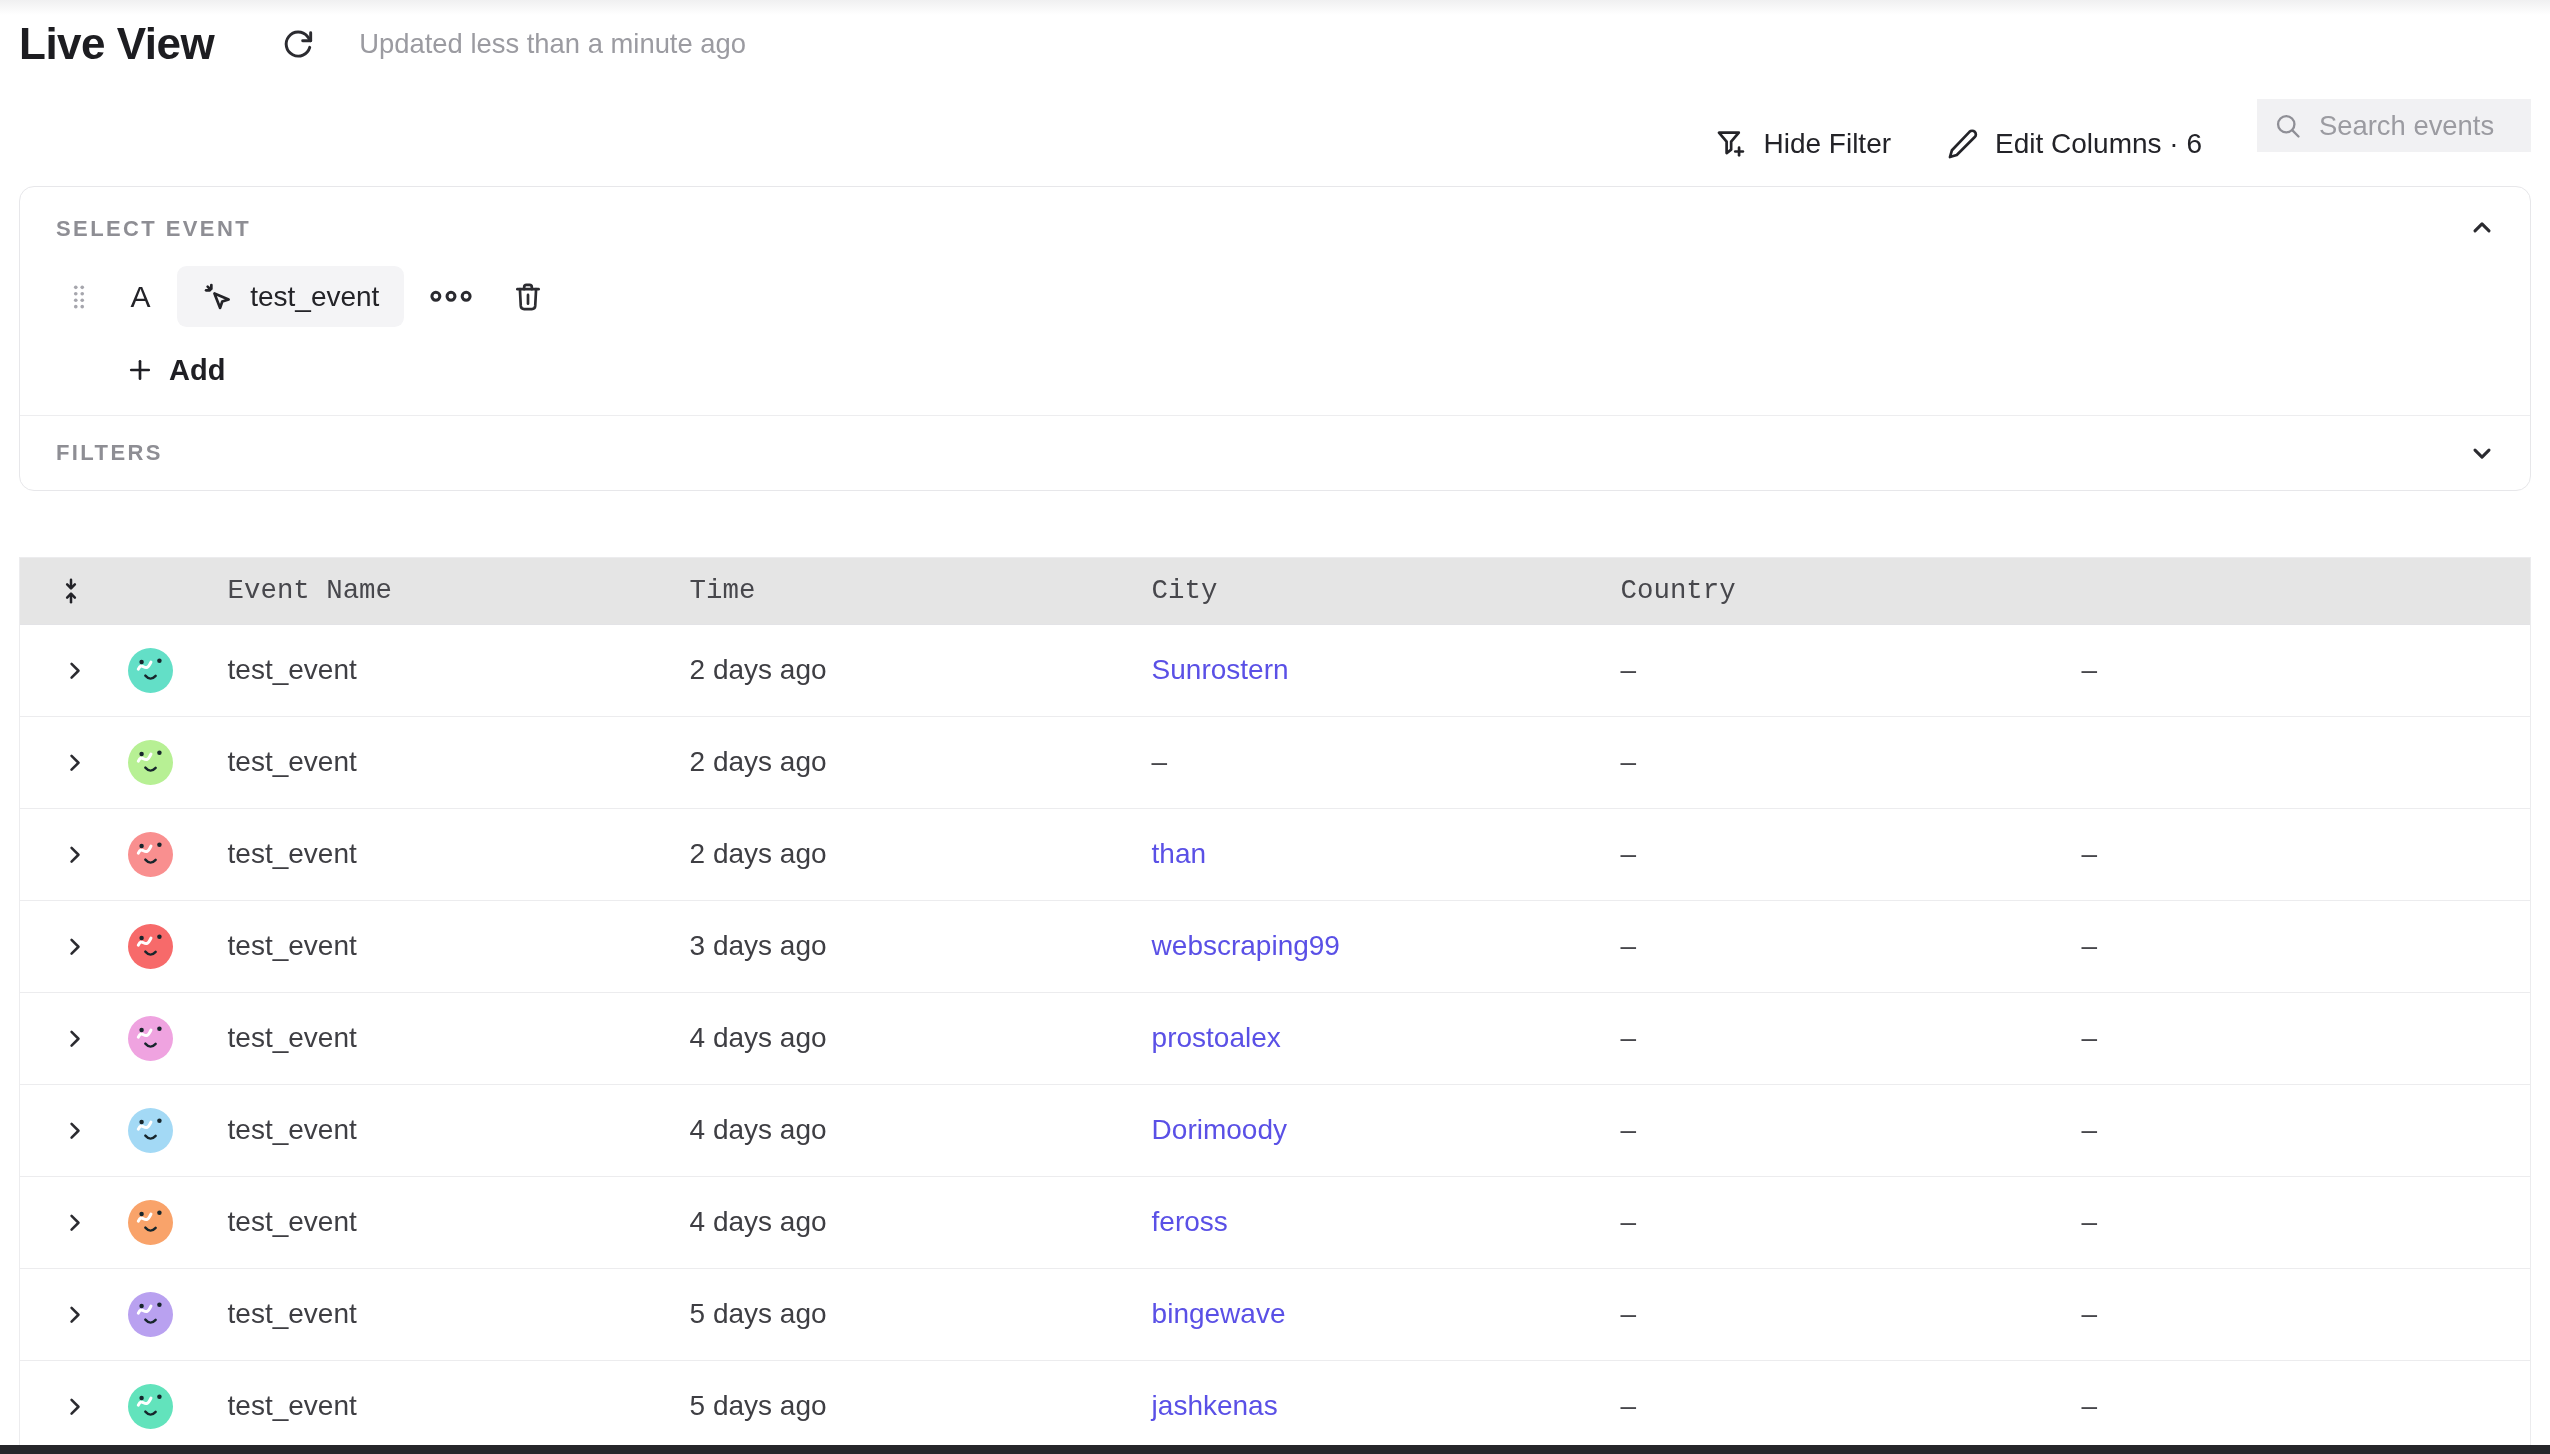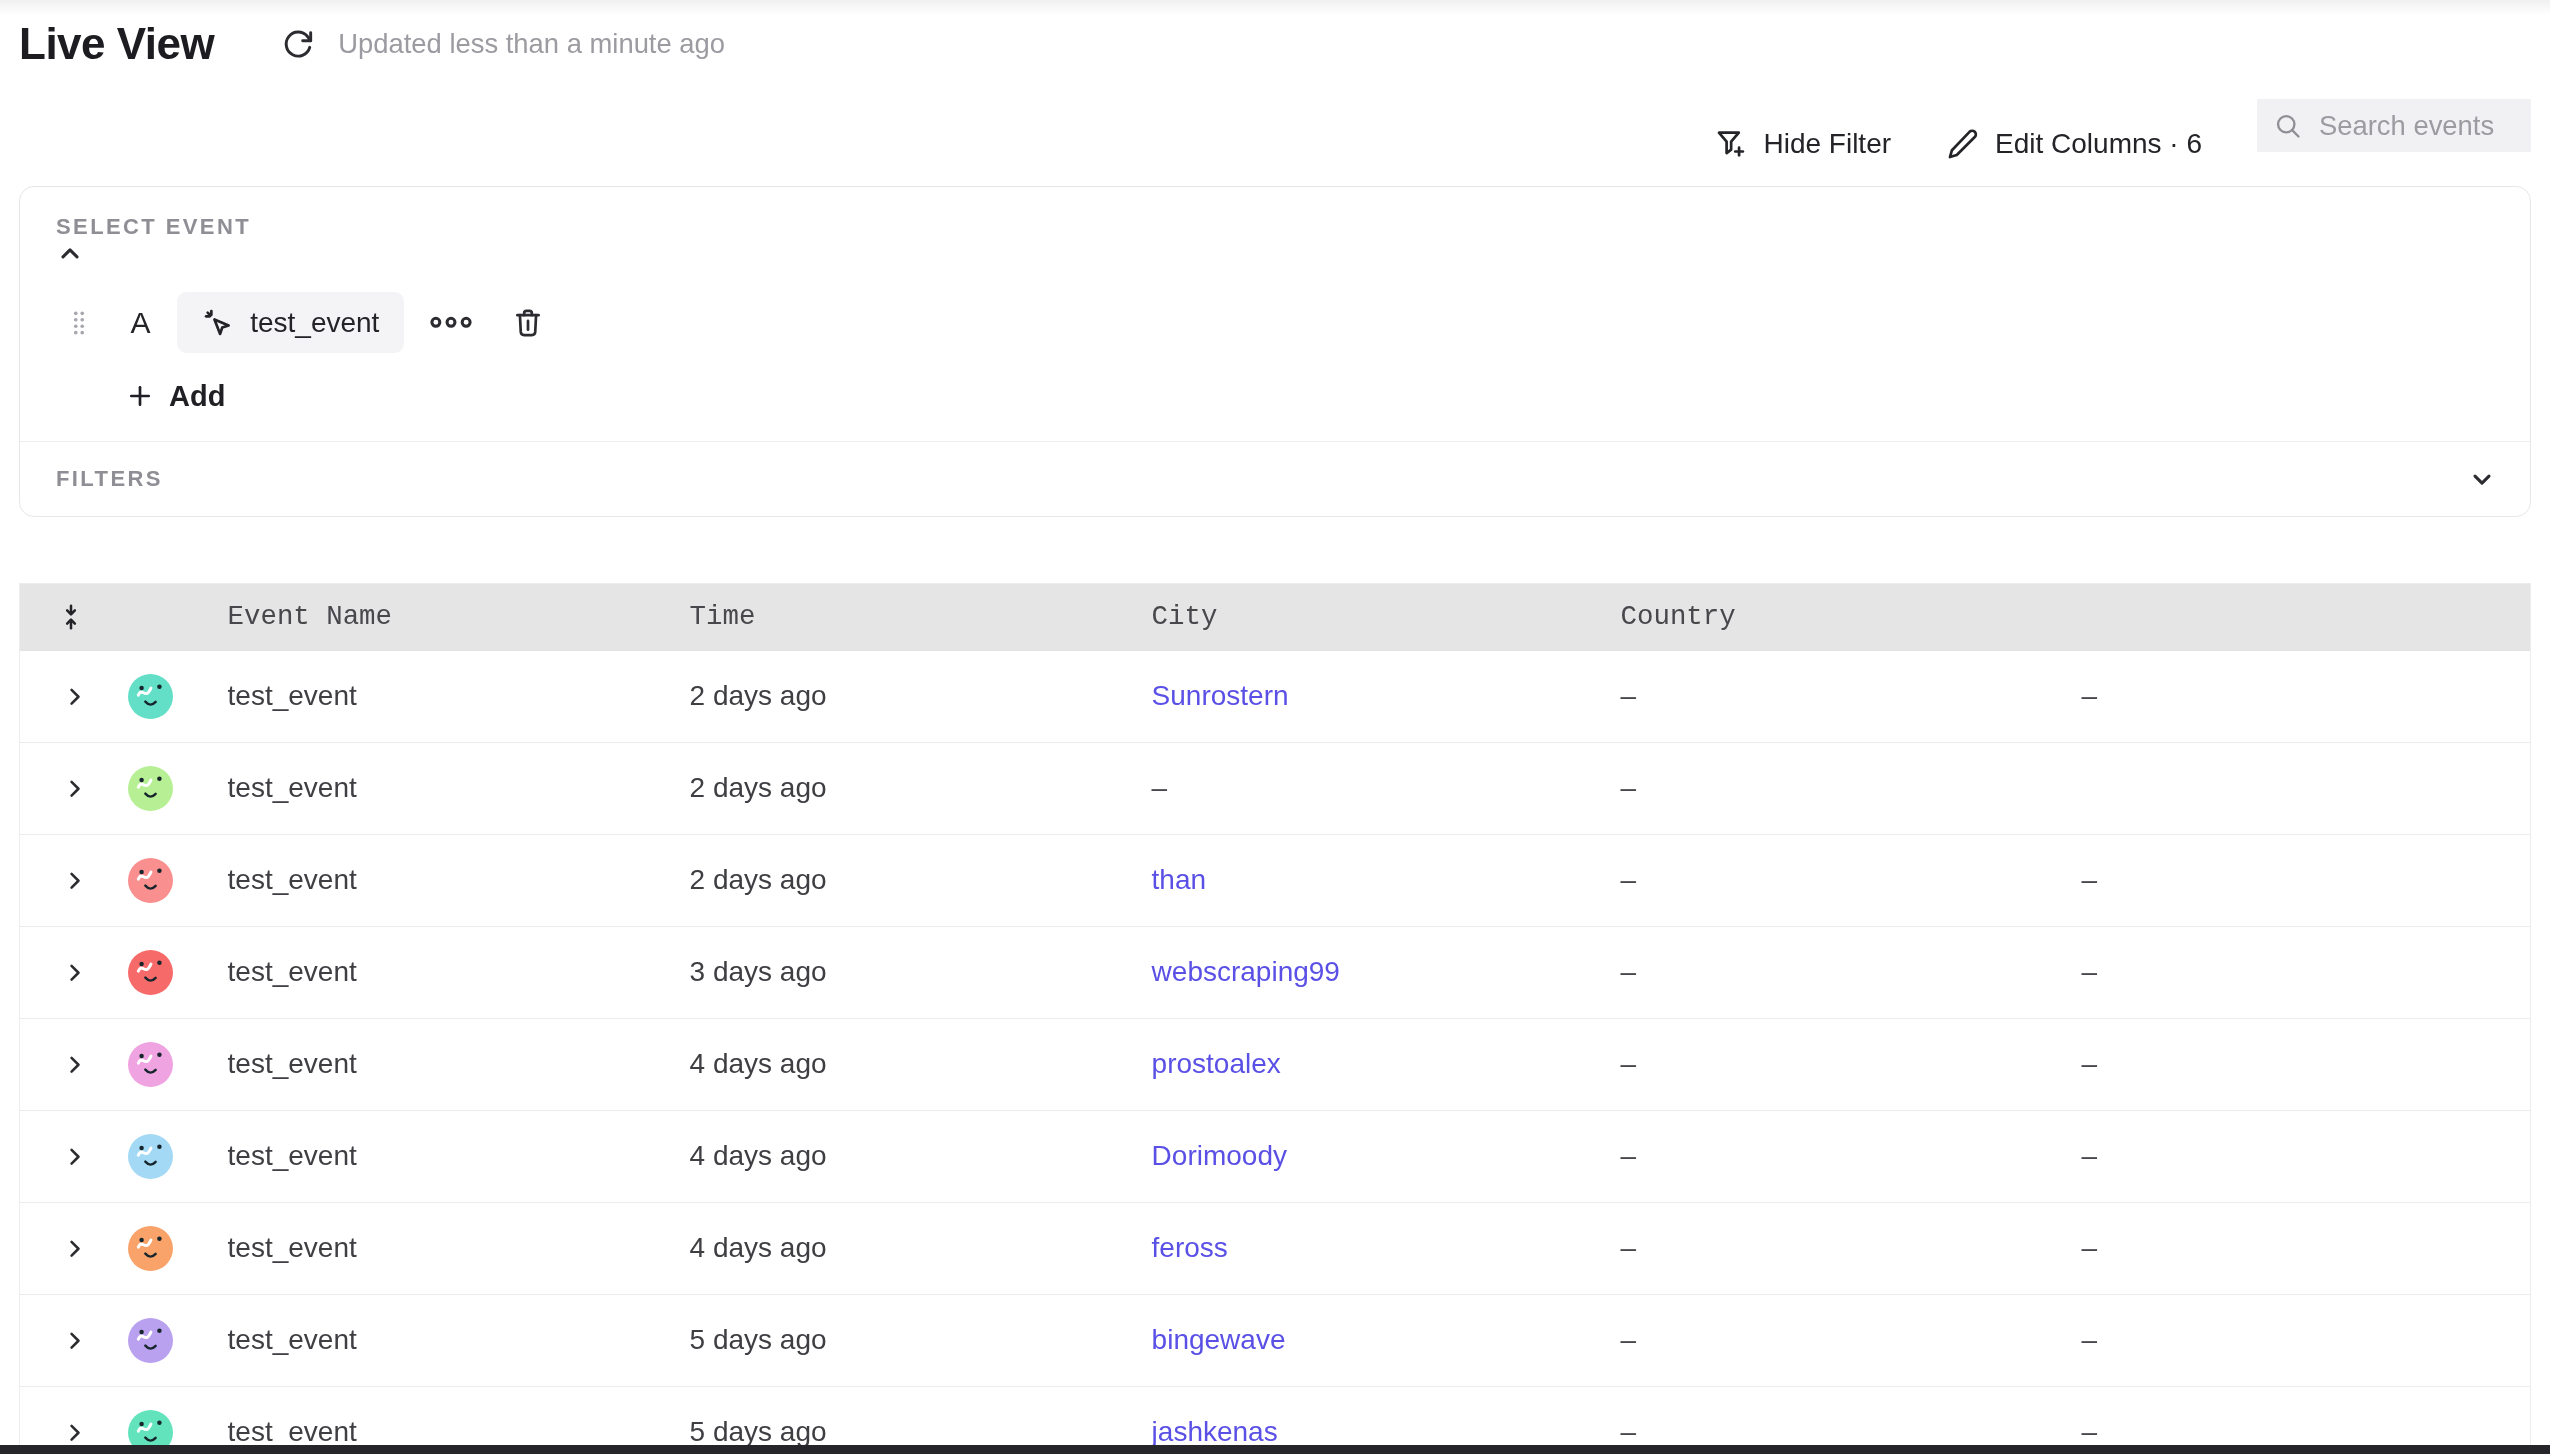--- a/index.html
+++ b/index.html
@@ -12,41 +12,41 @@
   .page { position:relative; width:2550px; height:1455px; }
   .top-fade { position:absolute; top:0; left:0; right:0; height:15px;
     background:linear-gradient(#f0f0f1,#ffffff); pointer-events:none; }
 
   
   .page-header { display:flex; align-items:center; margin:0 19px; padding-top:28px; height:59px;gap:24px; }
   .page-title { margin:0; font-size:44px; font-weight:800; letter-spacing:-0.5px; color:#1d1d21; }
   .refresh-btn { margin-left:44px; background:none; border:none; padding:0; cursor:pointer;
     color:#2b2b30; display:flex; align-items:center; }
   .refresh-btn svg { width:32px; height:32px; }
-  .updated { font-size:27.4px; color:#9b9ba1; }
+  .updated { margin-left:21px; font-size:27.4px; color:#9b9ba1; }
 
   
   .toolbar { display:flex; align-items:center; justify-content:flex-end;
     margin:40px 19px 0; gap:55px; height:53px; }
   .tool-btn { display:flex; align-items:center; gap:15px; font-size:28px; font-weight:500;
     color:#232328; background:none; border:none; padding:0; cursor:pointer;
     font-family:inherit; white-space:nowrap;margin-top:36px; }
   .tool-btn svg { width:34px; height:34px; flex:none; }
   .search-box { display:flex; align-items:center; gap:15px; width:274px; height:53px;
     background:#f1f1f3; border-radius:0; padding:0 17px; }
   .search-box svg { width:28px; height:28px; color:#8f8f96; flex:none; }
   .search-box input { border:none; background:transparent; outline:none; width:100%;
     font-size:27.4px; color:#333; font-family:inherit; }
   ::placeholder { color:#9b9ba1; opacity:1; }
 
   
   .builder-card { margin:34px 19px 0; background:#fff;
     border:1.4px solid #e7e7ea; border-radius:15px; }
   .card-section { padding:0 34px 28px 36px; }
-  .sec-head { display:flex; align-items:flex-start; justify-content:space-between; padding-top:26.5px;flex-direction:column; }
+  .sec-head { display:flex; align-items:flex-end; justify-content:space-between; padding-top:26.5px; }
   .sec-label { font-size:22px; font-weight:700; letter-spacing:2.4px; color:#8e8e94; }
   .icon-btn { background:none; border:none; padding:0; cursor:pointer; color:#2b2b30;
     display:flex; align-items:center; }
   .icon-btn svg { width:28px; height:28px; }
 
   .event-row { display:flex; align-items:center; margin-top:24.6px; padding-left:15px; }
   .drag-handle { color:#a6a6ad; cursor:grab; display:flex; }
   .drag-handle svg { width:16px; height:28px; }
   .series-letter { margin-left:42px; font-size:30px; font-weight:500; color:#232328; width:23px; text-align:center; }
   .event-chip { display:flex; align-items:center; gap:15px; margin-left:24.6px; height:61px;

